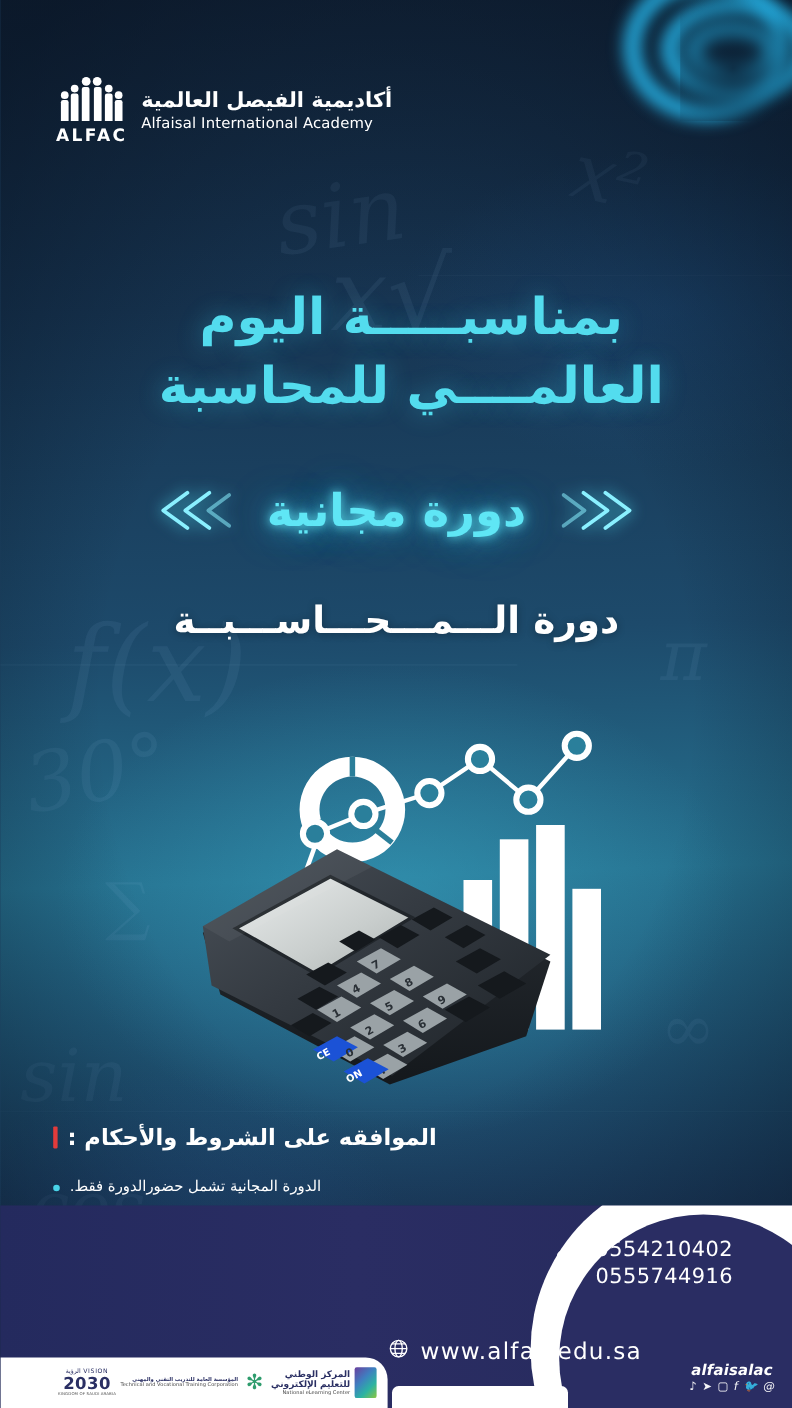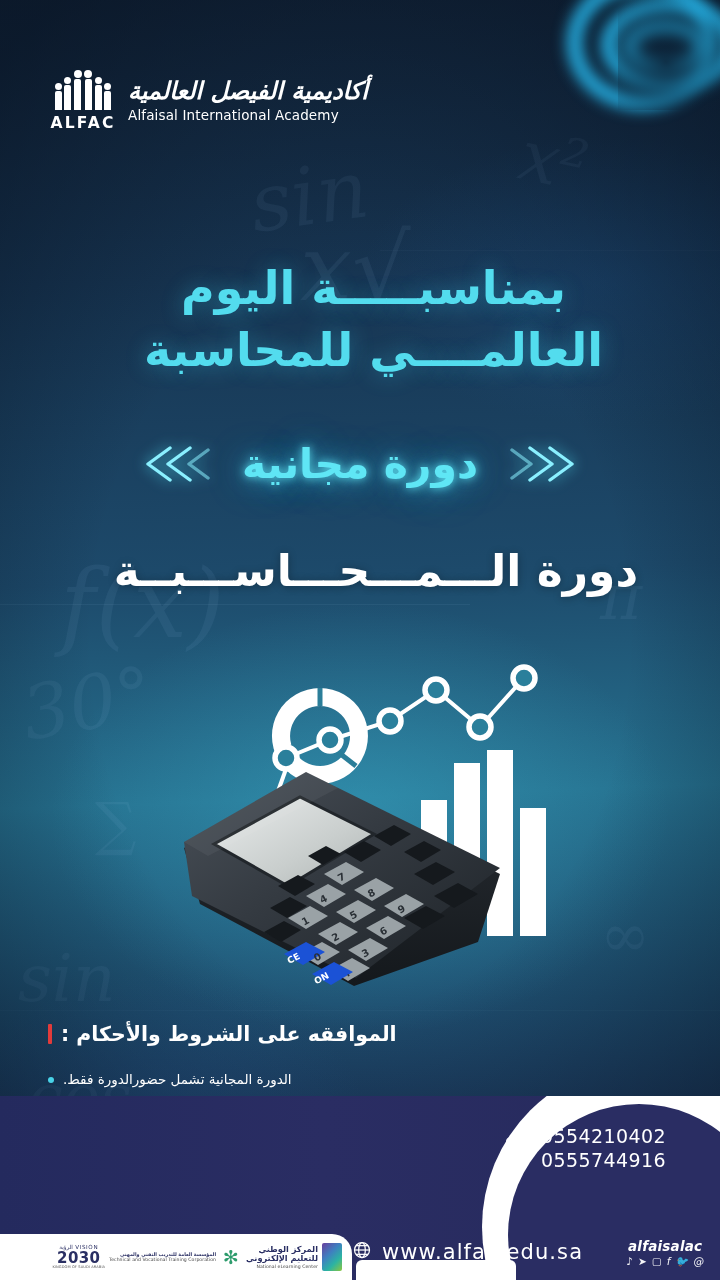--- a/index.html
+++ b/index.html
@@ -62,21 +62,21 @@
   .logo-mark{ width:62px; display:flex; flex-direction:column; align-items:center; }
   .people{ display:flex; align-items:flex-end; gap:2.5px; height:42px; }
   .person{ display:flex; flex-direction:column; align-items:center; }
   .person .head{ width:7px;height:7px;border-radius:50%;background:#fff; margin-bottom:1.5px;}
   .person .body{ width:7px;background:#fff;border-radius:2px 2px 0 0;}
   .p1 .body{height:19px;} .p2 .body{height:25px;} .p3 .body{height:31px;}
   .p4 .body{height:31px;} .p5 .body{height:25px;} .p6 .body{height:19px;}
   .p3 .head,.p4 .head{ width:8px;height:8px;}
   .logo-alfac{ color:#fff; font-size:15.5px; font-weight:700; letter-spacing:2.2px; margin-top:4px;}
   .logo-text{ display:flex; flex-direction:column; gap:2px; }
-  .logo-ar{ color:#fff; font-size:24px; font-weight:700; direction:rtl; letter-spacing:.3px;font-style:italic;}
+  .logo-ar{ color:#fff; font-size:19px; font-weight:700; direction:rtl; letter-spacing:.3px;}
   .logo-en{ color:#fff; font-size:13.5px; font-weight:400; letter-spacing:.15px;}
 
   
   .headline{
     position:absolute; top:258px; left:0; right:0; text-align:center;
     color:#53dcee; font-size:46px; font-weight:700; line-height:1.34;
     text-shadow:0 0 22px rgba(60,205,235,.40);
     letter-spacing:.5px; padding:0 58px;margin-left:27px;
   }
   .headline .l1{ display:block; letter-spacing:1px;}
@@ -89,22 +89,22 @@
   }
   .chev{ display:flex; align-items:center; }
   .chev svg{ display:block; filter:drop-shadow(0 0 7px rgba(80,225,245,.85)); }
   .free-text{
     color:#5fe6f5; font-size:41px; font-weight:700; letter-spacing:.5px;
     text-shadow:0 0 10px rgba(95,230,245,.95),0 0 26px rgba(60,200,235,.75),0 0 44px rgba(40,170,215,.45);
   }
 
   
   .course-title{
-    position:absolute; top:540px; left:0; right:0; 
-    color:#ffffff; font-size:44px; font-weight:700; line-height:1.42;
+    position:absolute; top:540px; left:0; right:0; text-align:center;
+    color:#ffffff; font-size:34px; font-weight:700; line-height:1.42;
     letter-spacing:.4px; padding:0 82px;
     text-shadow:0 1px 8px rgba(0,0,0,.30);
   }
   .course-title span{ display:block; }
 
   
   .art{ position:absolute; top:648px; left:0; right:0; height:360px; }
   .art svg{ position:absolute; inset:0; width:100%; height:100%; }
 
   .calc-wrap{ position:absolute; left:178px; top:108px; width:330px; height:240px; }
@@ -152,21 +152,21 @@
   .phone-icon{ color:#fff; opacity:.95; }
   .phone-nums{ color:#fff; font-size:19px; line-height:1.28; letter-spacing:.4px; }
   .social{
     position:absolute; right:16px; bottom:14px; text-align:center; color:#fff;font-style:italic;
   }
   .social .handle{ font-size:13.5px; font-weight:700; letter-spacing:.2px; }
   .social .icons{ display:flex; gap:5px; justify-content:center; margin-top:2px; opacity:.95;}
   .social .icons span{ font-size:10.5px; line-height:1; }
 
   .site{
-    position:absolute; left:352px; bottom:16px;
+    position:absolute; left:352px; bottom:40px;
     display:flex; align-items:flex-start; gap:10px; direction:ltr; color:#fff;
   }
   .site .label{ font-size:21px; letter-spacing:1.1px; }
 
   .partners{
     position:absolute; left:0; bottom:0; height:46px; width:352px;
     background:#ffffff; border-top-right-radius:20px;
     display:flex; align-items:center; gap:4px; padding:0 10px; direction:rtl;
   }
   .partner{ display:flex; align-items:center; gap:4px; }

